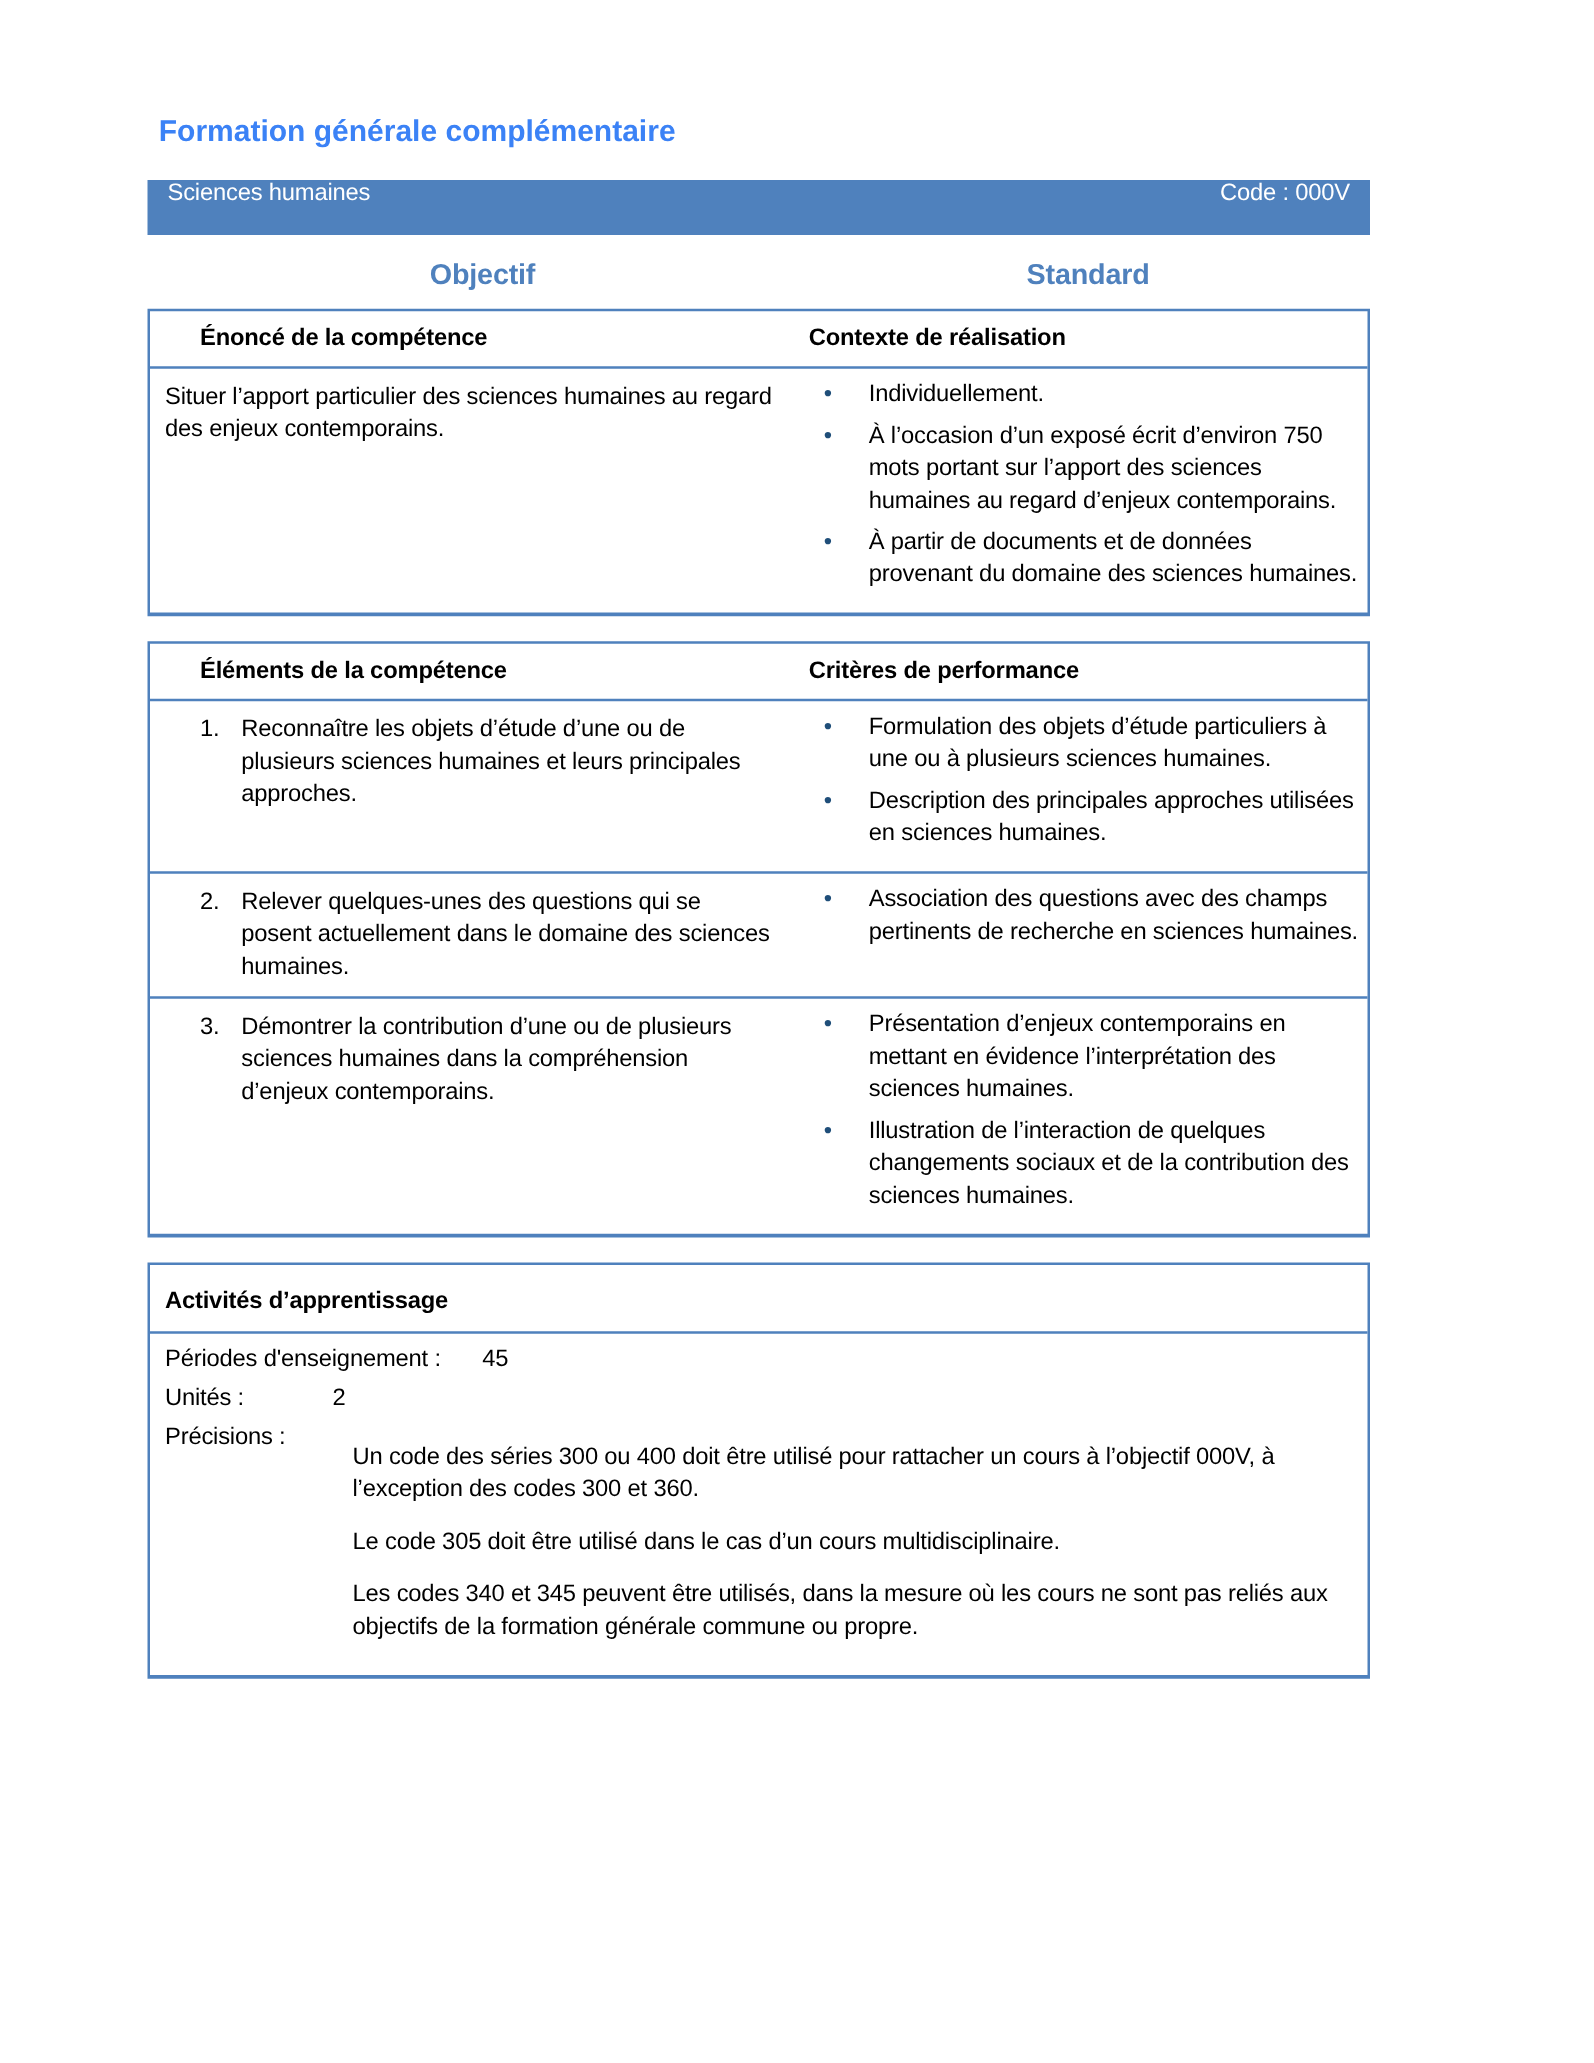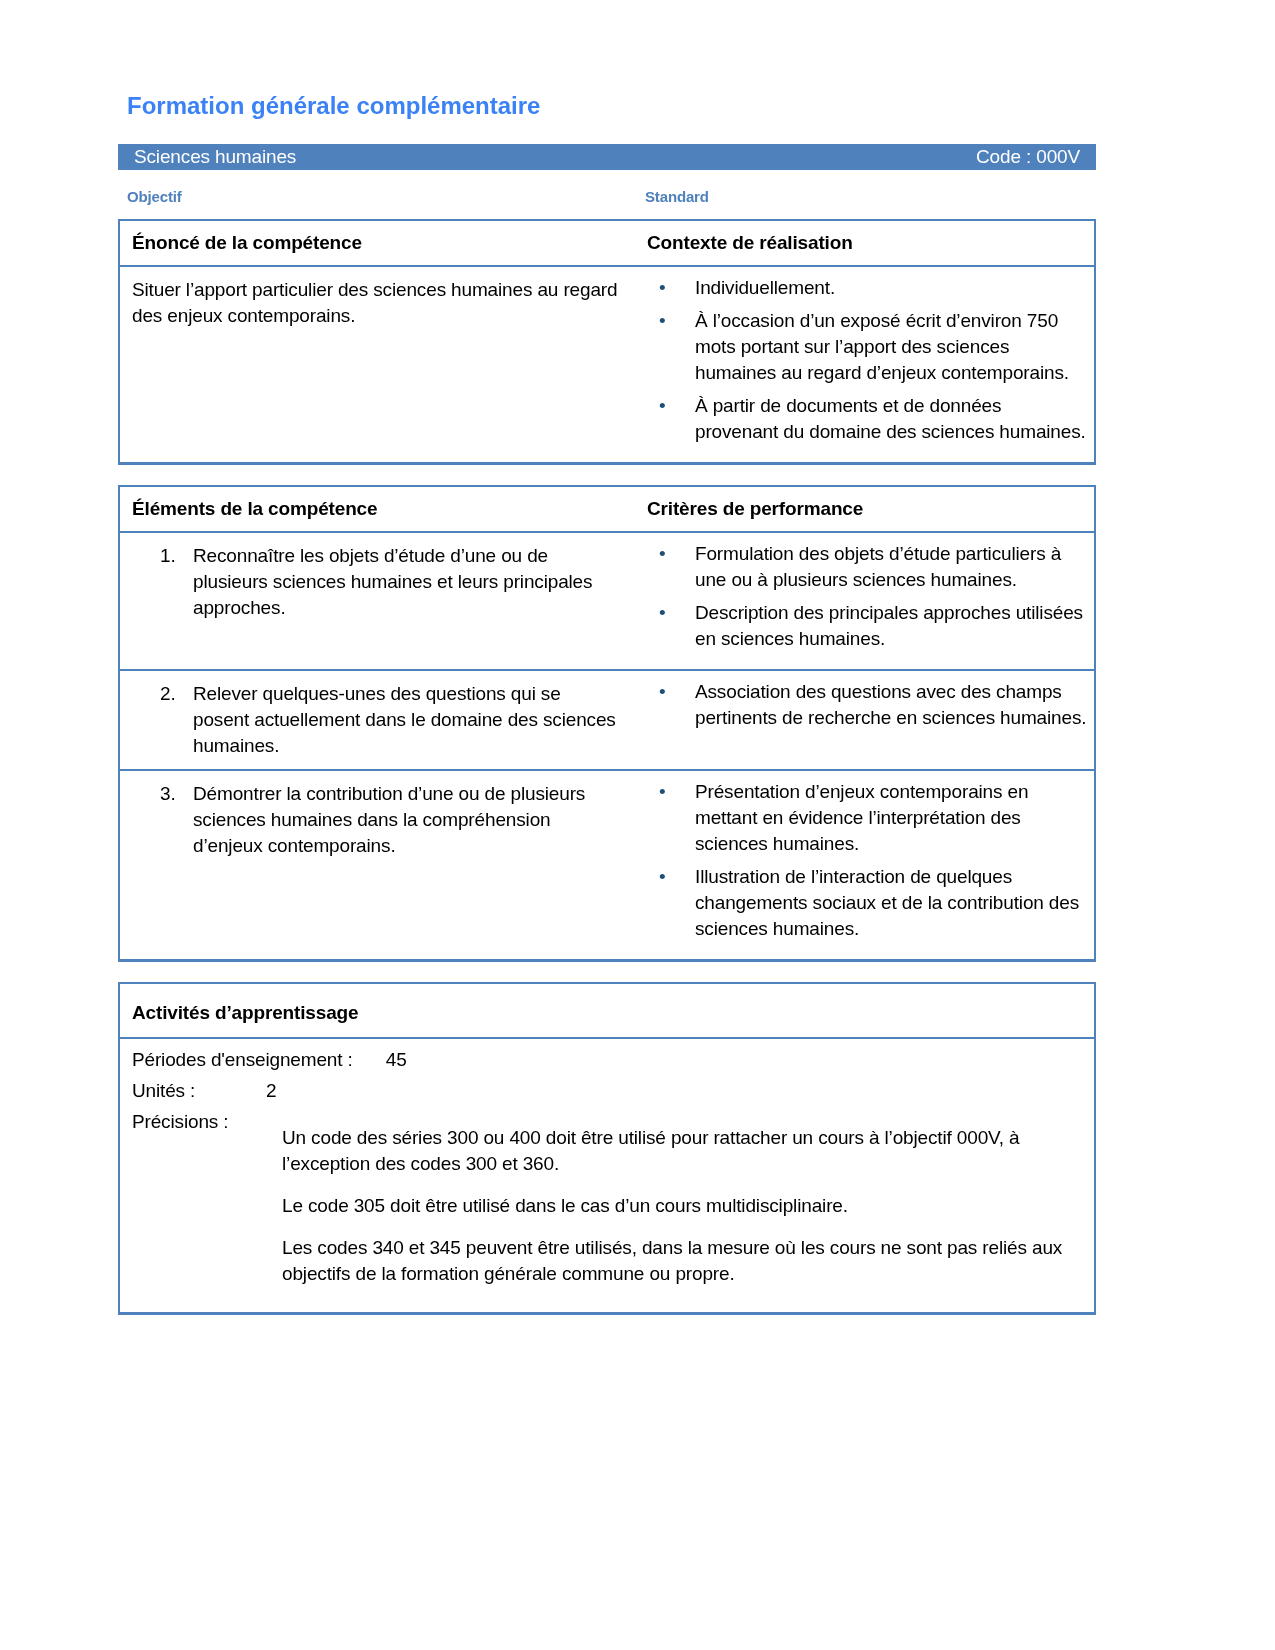--- a/index.html
+++ b/index.html
@@ -11,41 +11,41 @@
     letter-spacing:-0.15px;
   }
   .page { box-sizing:border-box; width:1275px; padding:92px 179px 0 118px; }
 
   .page-title {
     color:#3b82f6; font-weight:bold; font-size:24px;
     margin:0 0 24px 9px; letter-spacing:0;
   }
 
   .band {
-    background:#4f81bd; color:#ffffff; height:26px;
-    display:flex; align-items:center; justify-content:space-between;
+    background:#4f81bd; color:#ffffff; height:44px;
+    display:flex; align-items:flex-start; justify-content:space-between;
     padding:0 16px; box-sizing:border-box; font-size:19px;
   }
 
   .col-headers {
     display:grid; grid-template-columns:527px 1fr;
     margin:18px 0 14px 0;
-    color:#4f81bd; font-weight:bold; font-size:15px;
+    color:#4f81bd; font-weight:bold; font-size:23px;text-align:center;
   }
   .col-headers .left { padding-left:9px; }
 
   .tbl {
     border:2px solid #4f81bd; border-bottom-width:3px;
     margin-bottom:20px; font-size:19px; line-height:26px;
   }
   .tbl-head {
     display:grid; grid-template-columns:527px 1fr;
     border-bottom:2px solid #4f81bd; font-weight:bold;
   }
-  .tbl-head .hcell-l { padding:9px 10px 9px 12px; }
+  .tbl-head .hcell-l { padding:9px 10px 9px 12px;margin-left:28px; }
   .tbl-head .hcell-r { padding:9px 6px 9px 0; }
 
   .tbl-row { display:grid; grid-template-columns:527px 1fr; }
   .tbl-row + .tbl-row { border-top:2px solid #4f81bd; }
 
   .cell-l { padding:10px 26px 10px 12px; }
   .cell-l.numbered { display:grid; grid-template-columns:33px 1fr; padding-left:40px; }
   .cell-r { padding:8px 6px 10px 0; }
 
   ul.blts { list-style:none; margin:0; padding:0; }

